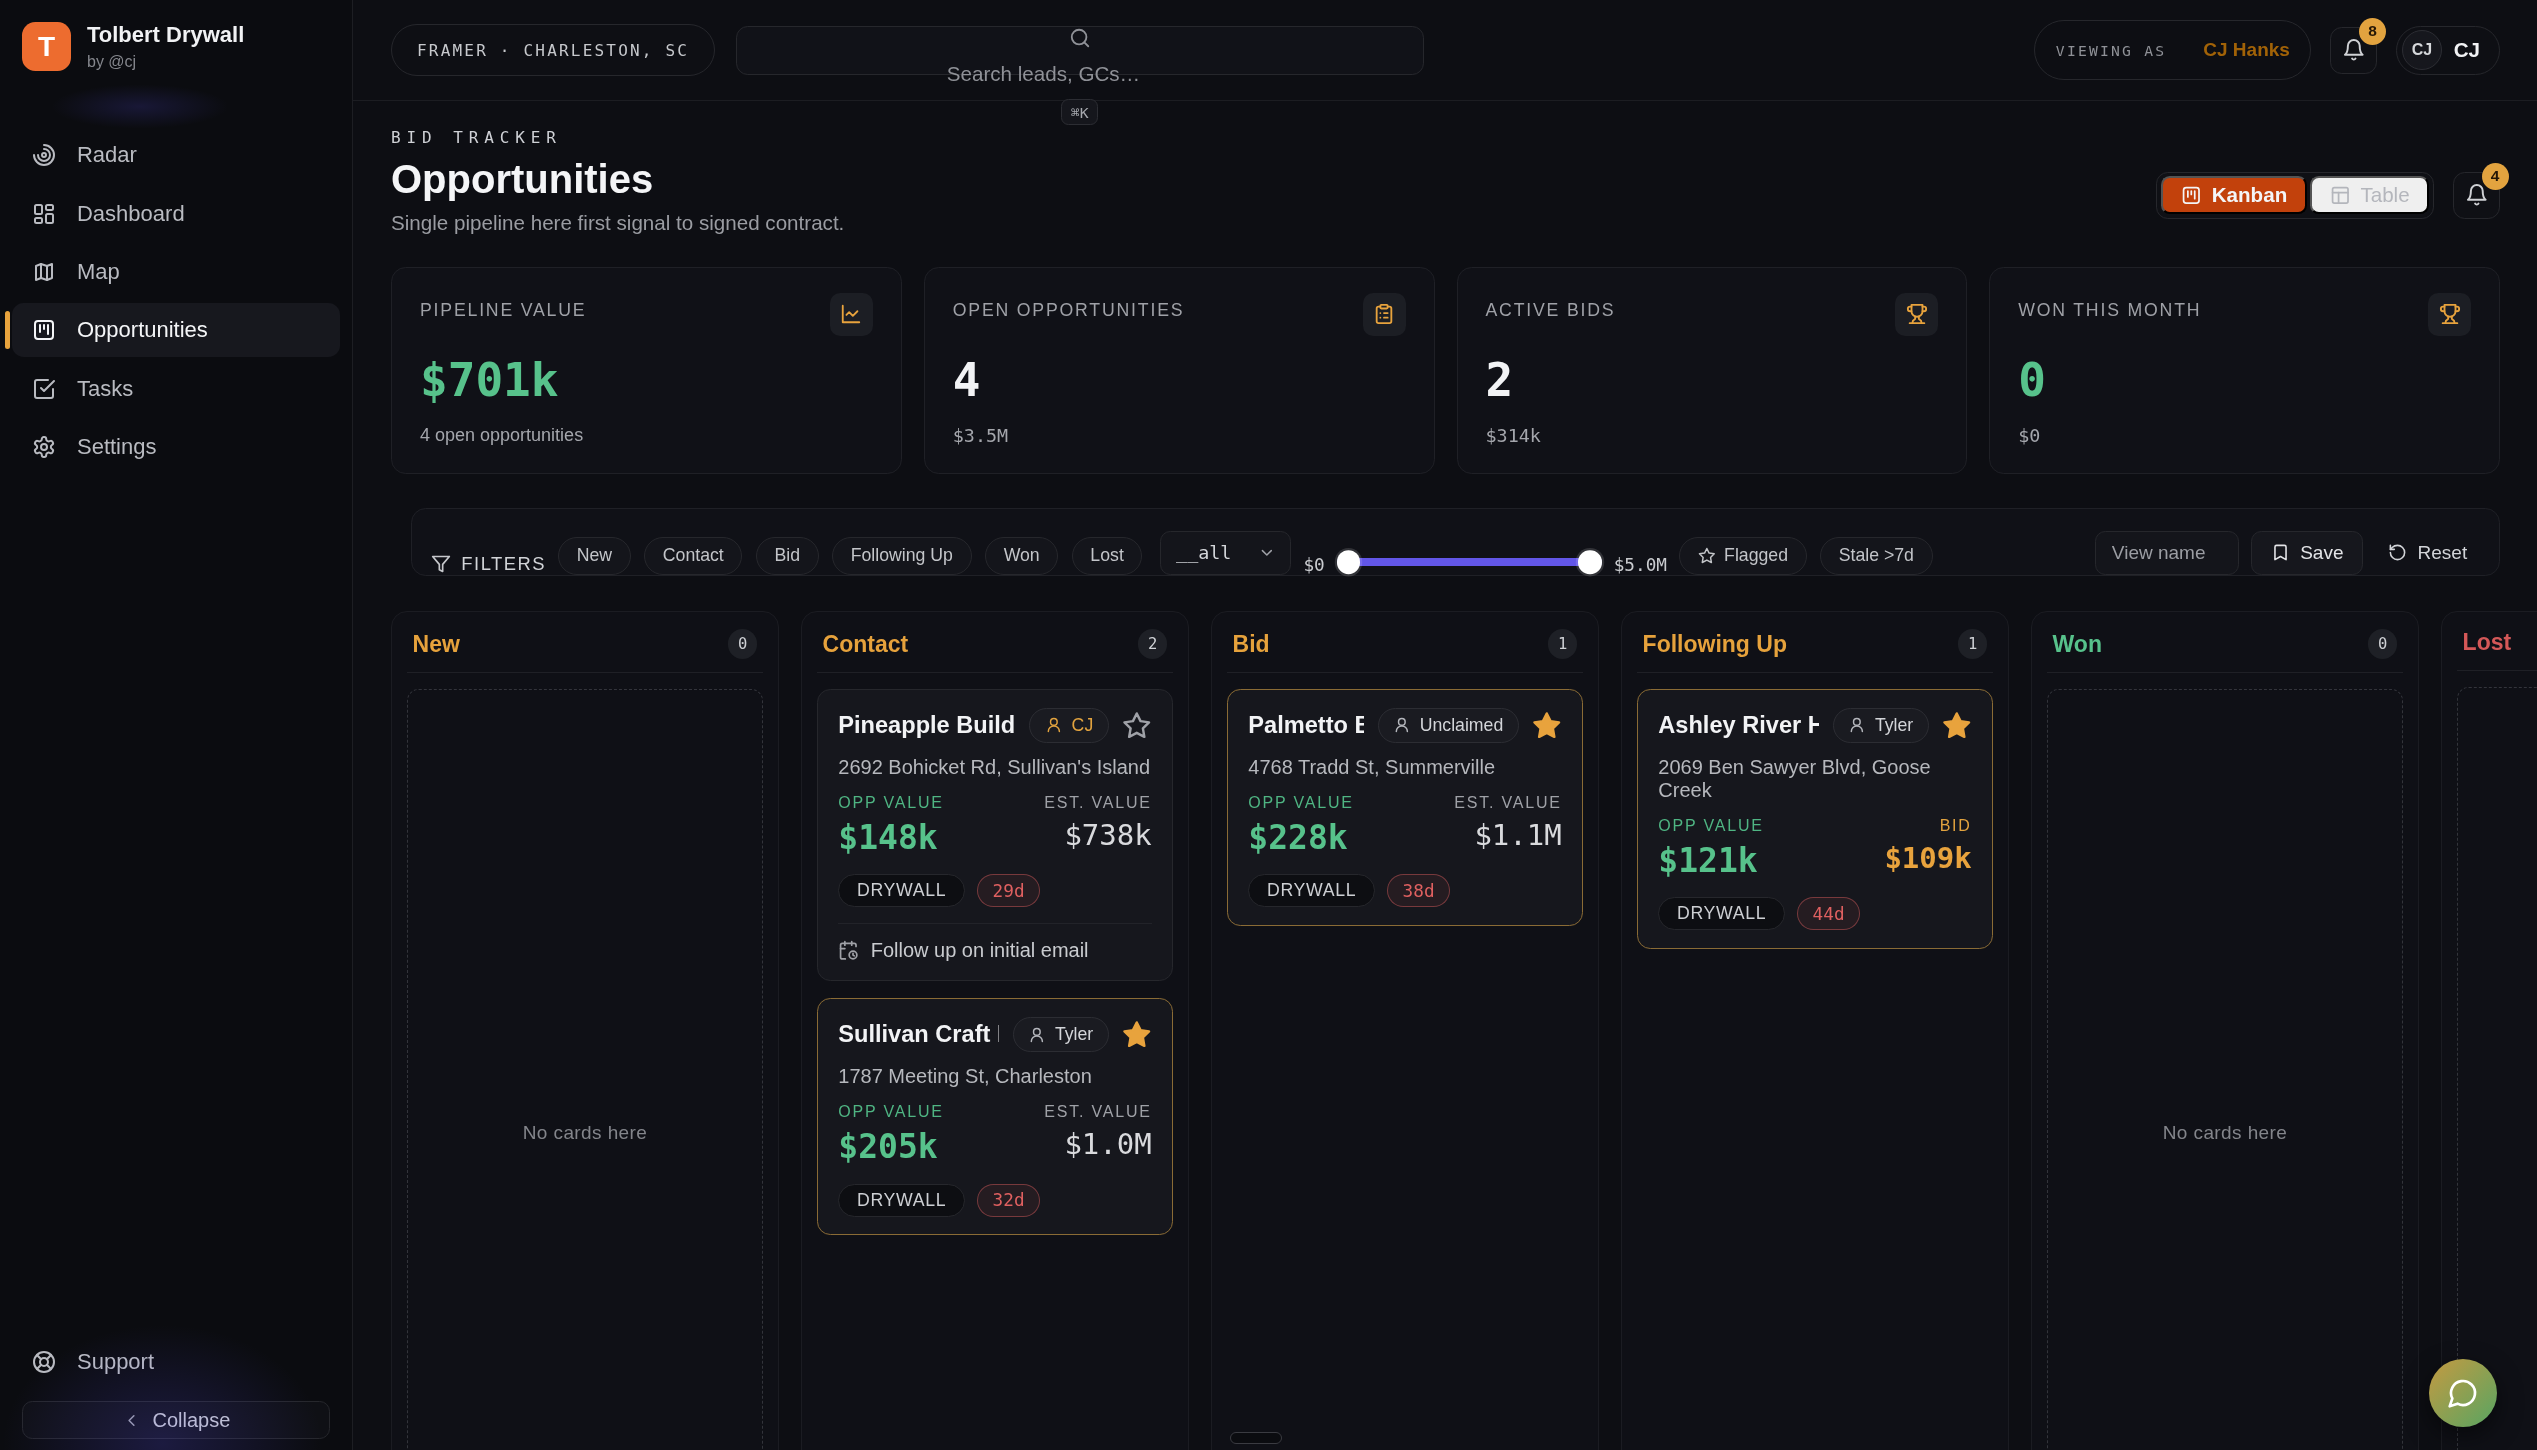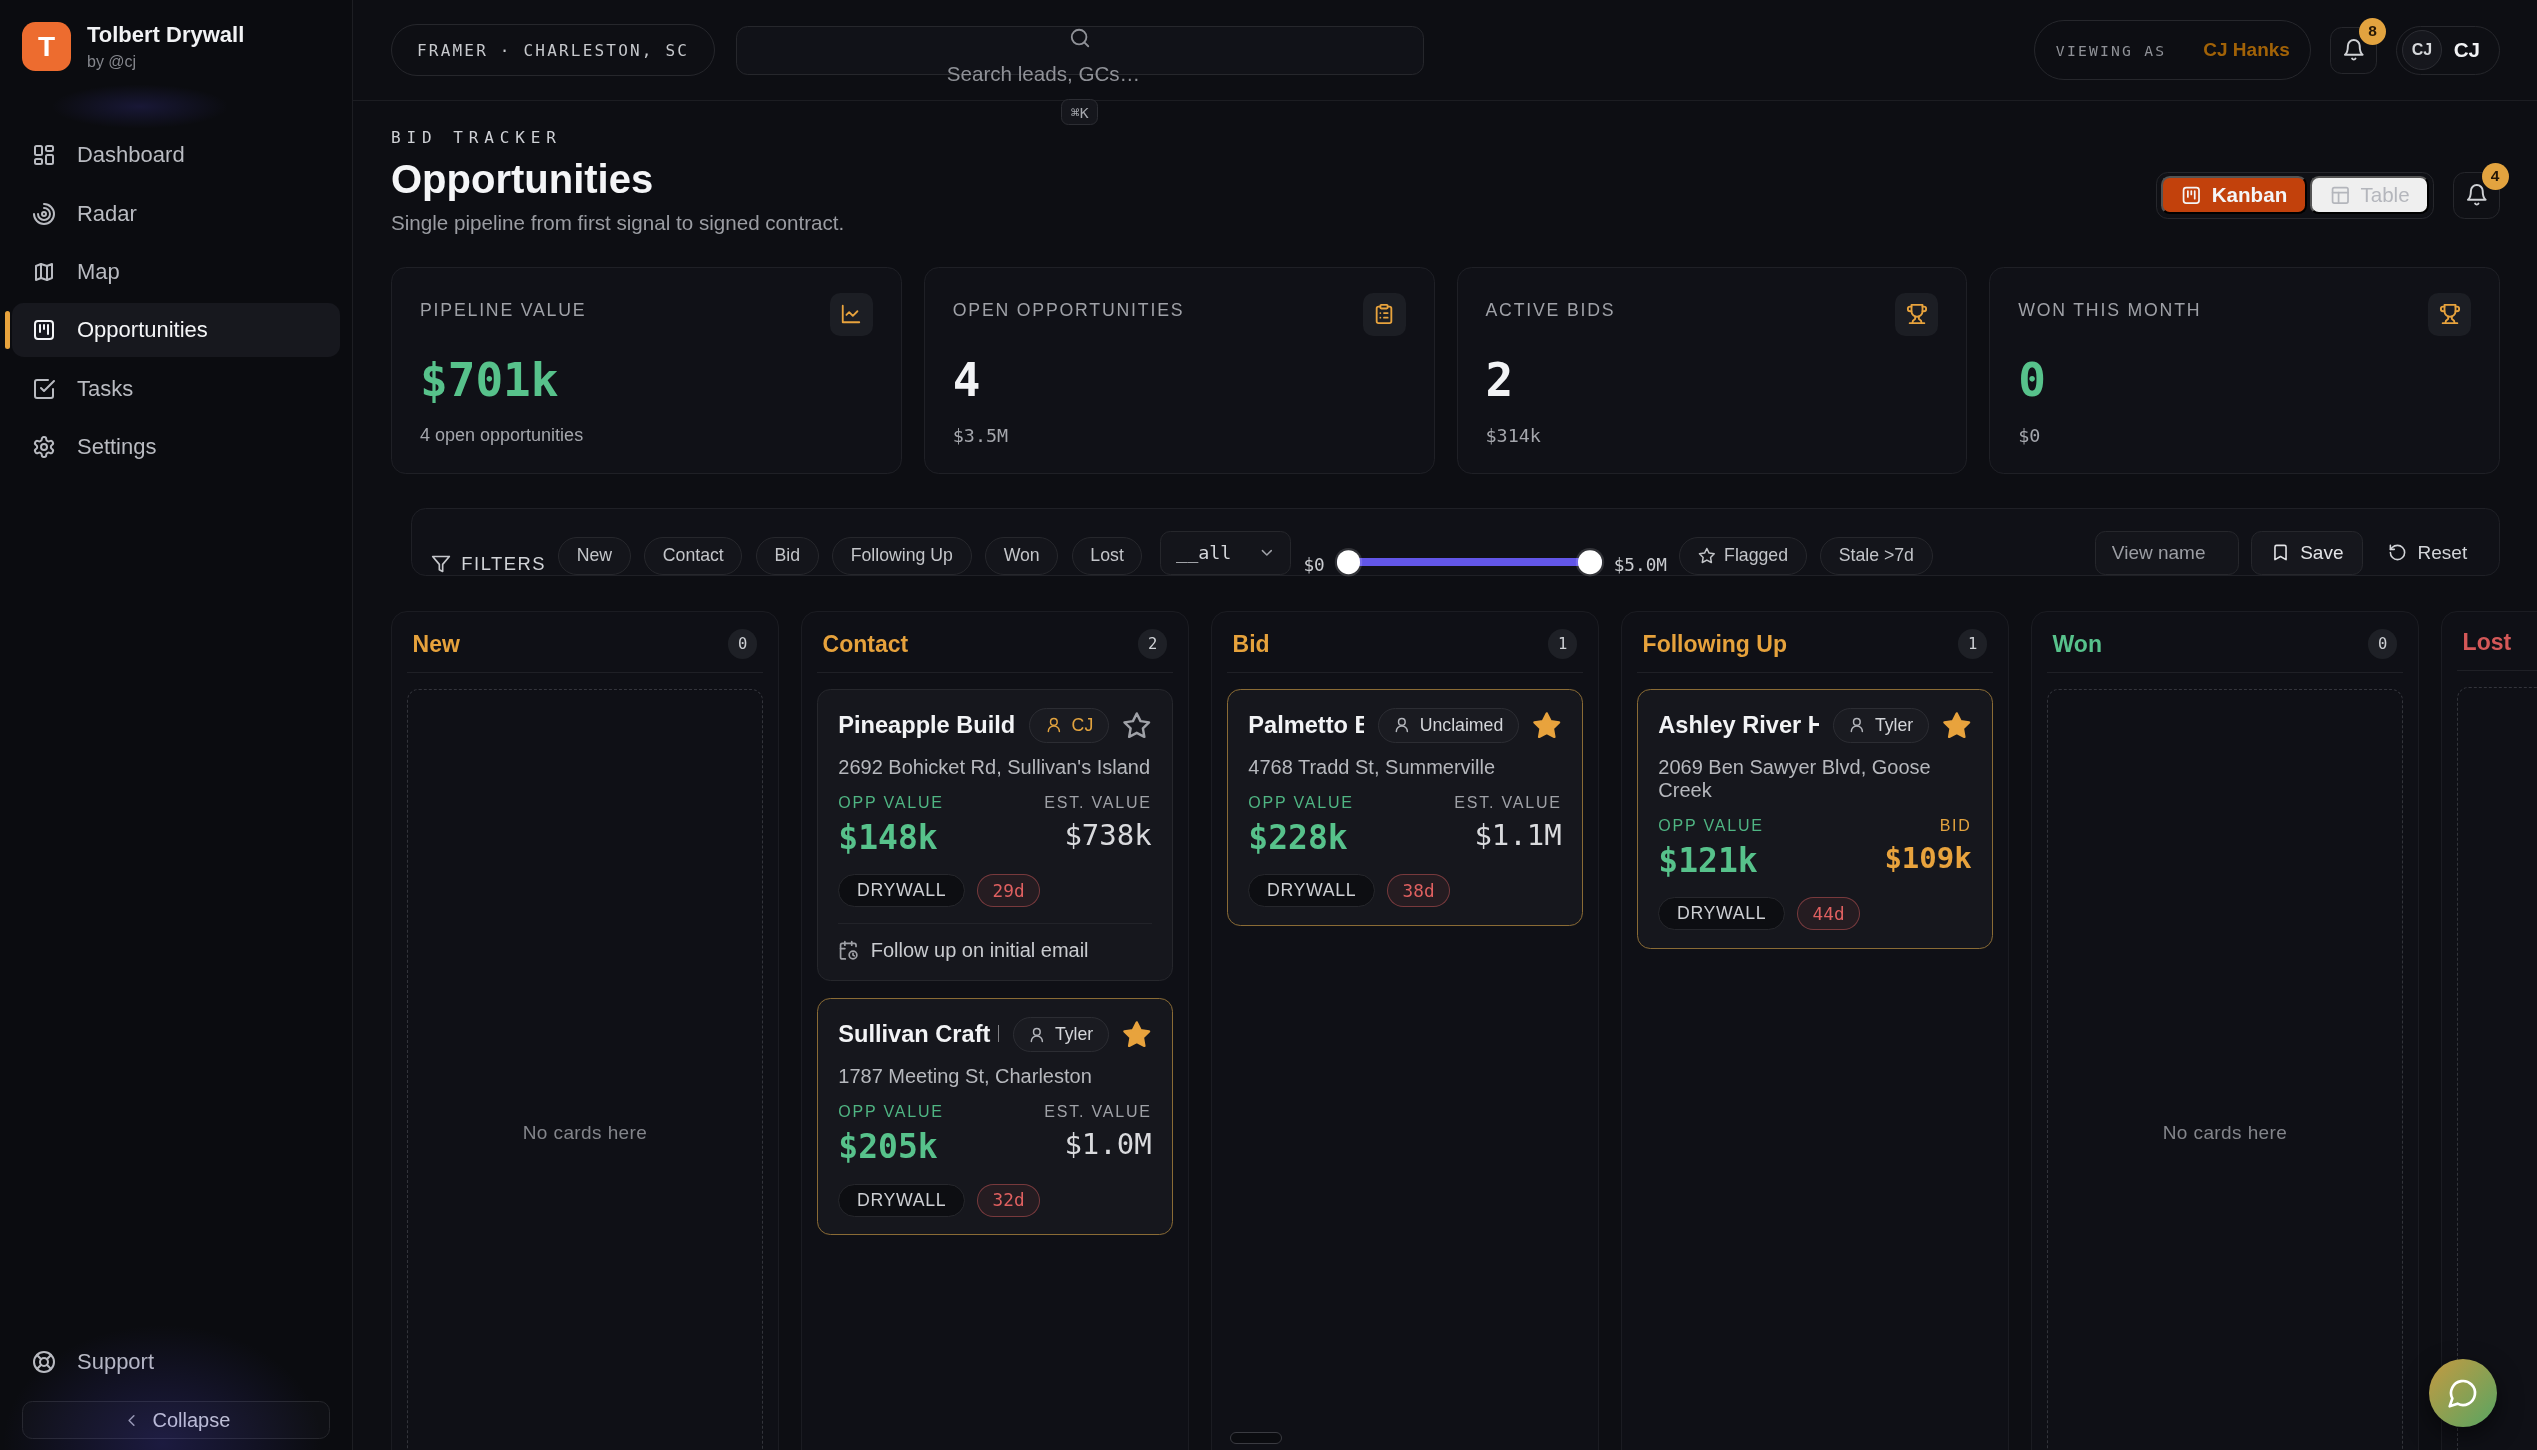--- a/index.html
+++ b/index.html
@@ -191,37 +191,37 @@
       <div class="org-logo">T</div>
       <div class="org-text">
         <div class="org-name">Tolbert Drywall</div>
         <div class="org-by">by @cj</div>
       </div>
     </div>
     <nav class="nav" id="nav-list">
         <div class="nav-item">
           <span class="nav-ic">
             <svg class="ic" viewBox="0 0 24 24" fill="none" stroke="currentColor" stroke-width="2" stroke-linecap="round" stroke-linejoin="round">
+              <circle cx="12" cy="12" r="2"></circle>
+              <path d="M12 6a6 6 0 1 1-6 6"></path>
+              <path d="M12 2a10 10 0 1 1-10 10"></path>
+            </svg>
+          </span>
+          <span class="nav-label">Radar</span>
+        </div>
+        <div class="nav-item">
+          <span class="nav-ic">
+            <svg class="ic" viewBox="0 0 24 24" fill="none" stroke="currentColor" stroke-width="2" stroke-linecap="round" stroke-linejoin="round">
               <rect x="3" y="3" width="7" height="9" rx="1.5"></rect>
               <rect x="14" y="3" width="7" height="5" rx="1.5"></rect>
               <rect x="14" y="12" width="7" height="9" rx="1.5"></rect>
               <rect x="3" y="16" width="7" height="5" rx="1.5"></rect>
             </svg>
           </span>
           <span class="nav-label">Dashboard</span>
-        </div>
-        <div class="nav-item">
-          <span class="nav-ic">
-            <svg class="ic" viewBox="0 0 24 24" fill="none" stroke="currentColor" stroke-width="2" stroke-linecap="round" stroke-linejoin="round">
-              <circle cx="12" cy="12" r="2"></circle>
-              <path d="M12 6a6 6 0 1 1-6 6"></path>
-              <path d="M12 2a10 10 0 1 1-10 10"></path>
-            </svg>
-          </span>
-          <span class="nav-label">Radar</span>
         </div>
         <div class="nav-item">
           <span class="nav-ic">
             <svg class="ic" viewBox="0 0 24 24" fill="none" stroke="currentColor" stroke-width="2" stroke-linecap="round" stroke-linejoin="round">
               <path d="m9 4-5 2v14l5-2 6 2 5-2V4l-5 2-6-2z"></path>
               <path d="M9 4v14"></path>
               <path d="M15 6v14"></path>
             </svg>
           </span>
           <span class="nav-label">Map</span>
@@ -313,21 +313,21 @@
           <span class="avatar-name">CJ</span>
         </div>
       </div>
     </header>
 
     <div class="content">
       <div class="page-head">
         <div class="ph-left">
           <div class="eyebrow">BID TRACKER</div>
           <h1 class="page-title">Opportunities</h1>
-          <div class="page-sub">Single pipeline from first signal to signed contract.</div>
+          <div class="page-sub">Single pipeline here first signal to signed contract.</div>
         </div>
         <div class="ph-right">
           <div class="toggle" id="view-toggle">
               <button class="seg active">
                 <span>
                   <svg class="ic" viewBox="0 0 24 24" fill="none" stroke="currentColor" stroke-width="2" stroke-linecap="round" stroke-linejoin="round">
                     <rect x="3" y="3" width="18" height="18" rx="3"></rect>
                     <path d="M8 7v7"></path>
                     <path d="M12 7v4"></path>
                     <path d="M16 7v9"></path>

